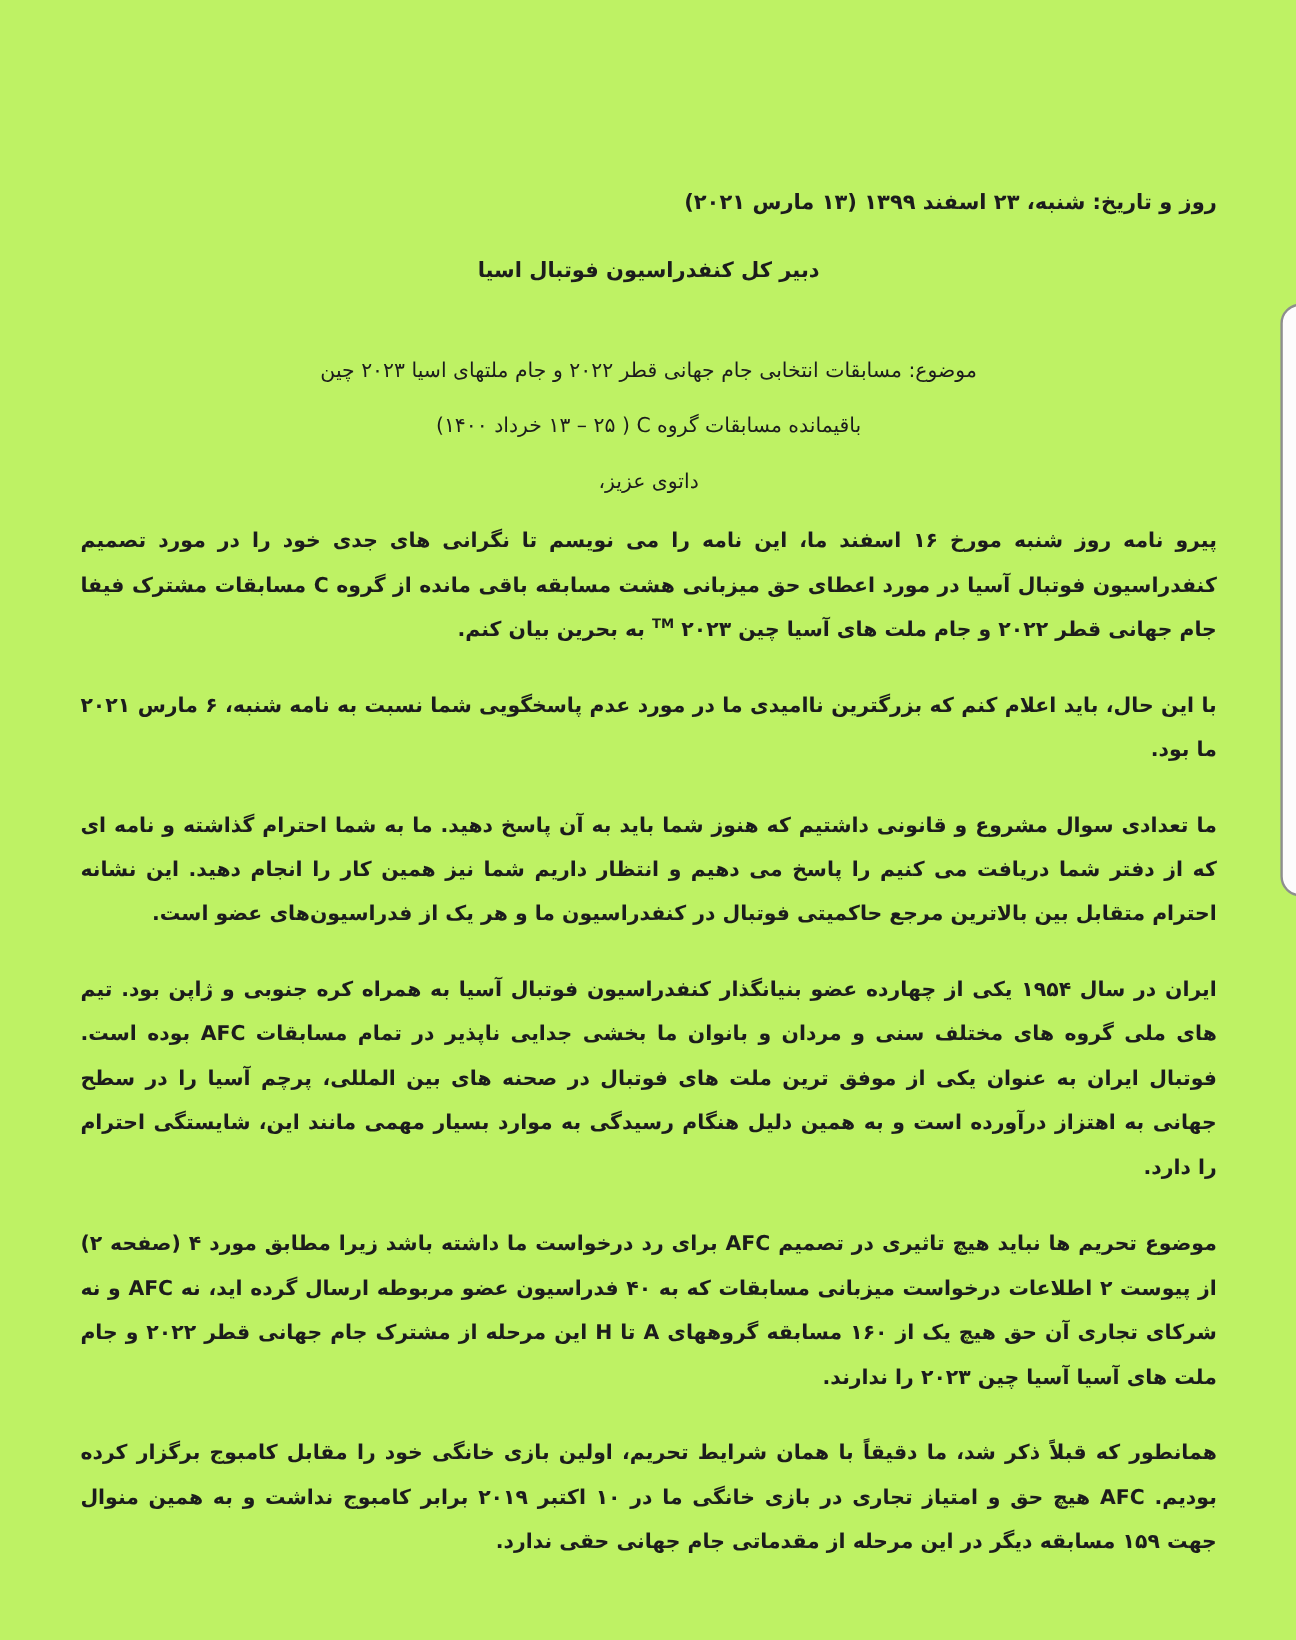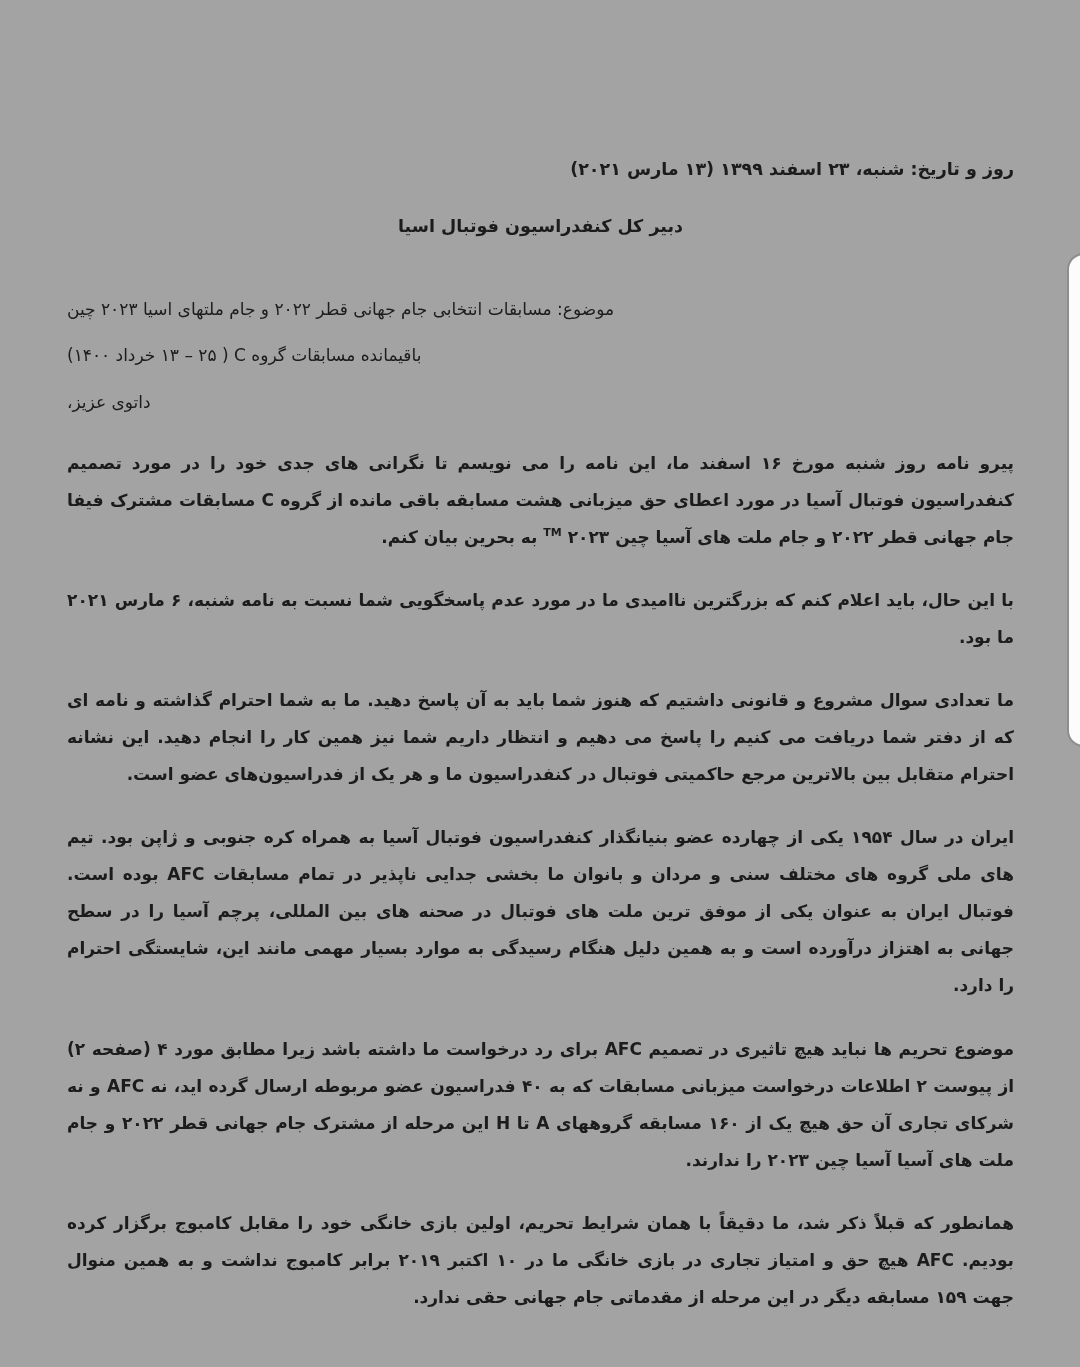--- a/index.html
+++ b/index.html
@@ -1,20 +1,20 @@
 <!DOCTYPE html>
 <html lang="fa" dir="rtl"><head>
 <meta charset="utf-8">
 <style>
   html, body { margin: 0; padding: 0; background: #ffffff; }
   .page {
     position: relative;
     width: 1080px;
     height: 1367px;
-    background: #a3a3a3;
+    background: #bef264;
     overflow: hidden;
     direction: rtl;
     font-family: "DejaVu Sans", sans-serif;
     color: #1c1c1c;
   }
   .letter {
     position: absolute;
     top: 158px;
     right: 66px;
     left: 67px;
@@ -25,23 +25,23 @@
     font-weight: 700;
     line-height: 1.3;
     text-align: right;
   }
   .hdr.last { margin-bottom: 60px; text-align: center; }
   .meta {
     margin: 0 0 23px 0;
     font-size: 17px;
     font-weight: 400;
     line-height: 1.4;
-    text-align: left;
+    text-align: center;
   }
-  .meta.salutation { margin-bottom: 30px; }
+  .meta.salutation { margin-bottom: 18px; }
   .para {
     margin: 0 0 26px 0;
     font-size: 17px;
     font-weight: 700;
     line-height: 2.18;
     text-align: justify;
     text-justify: inter-word;
   }
   .para sup {
     font-size: 11px;

